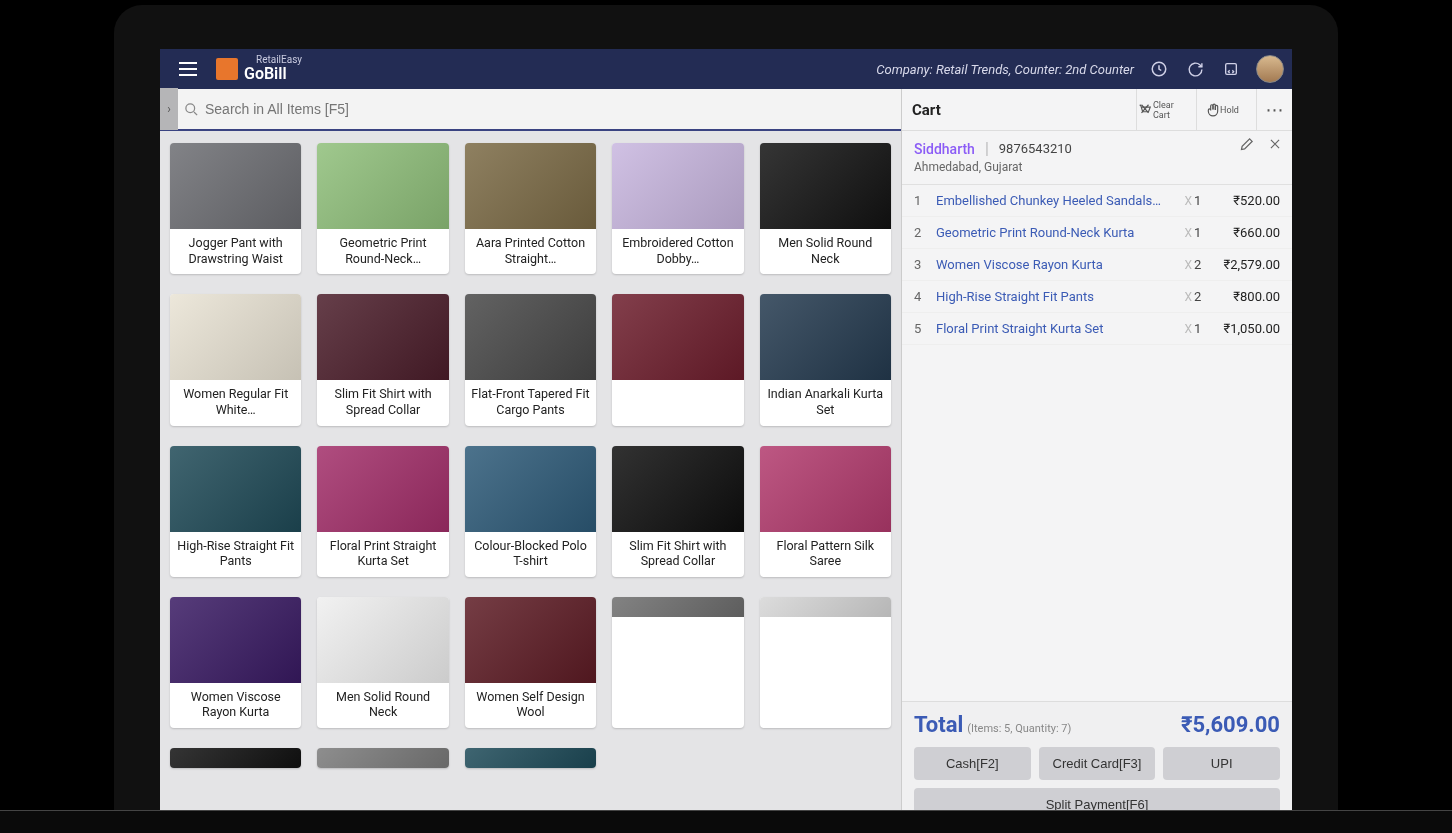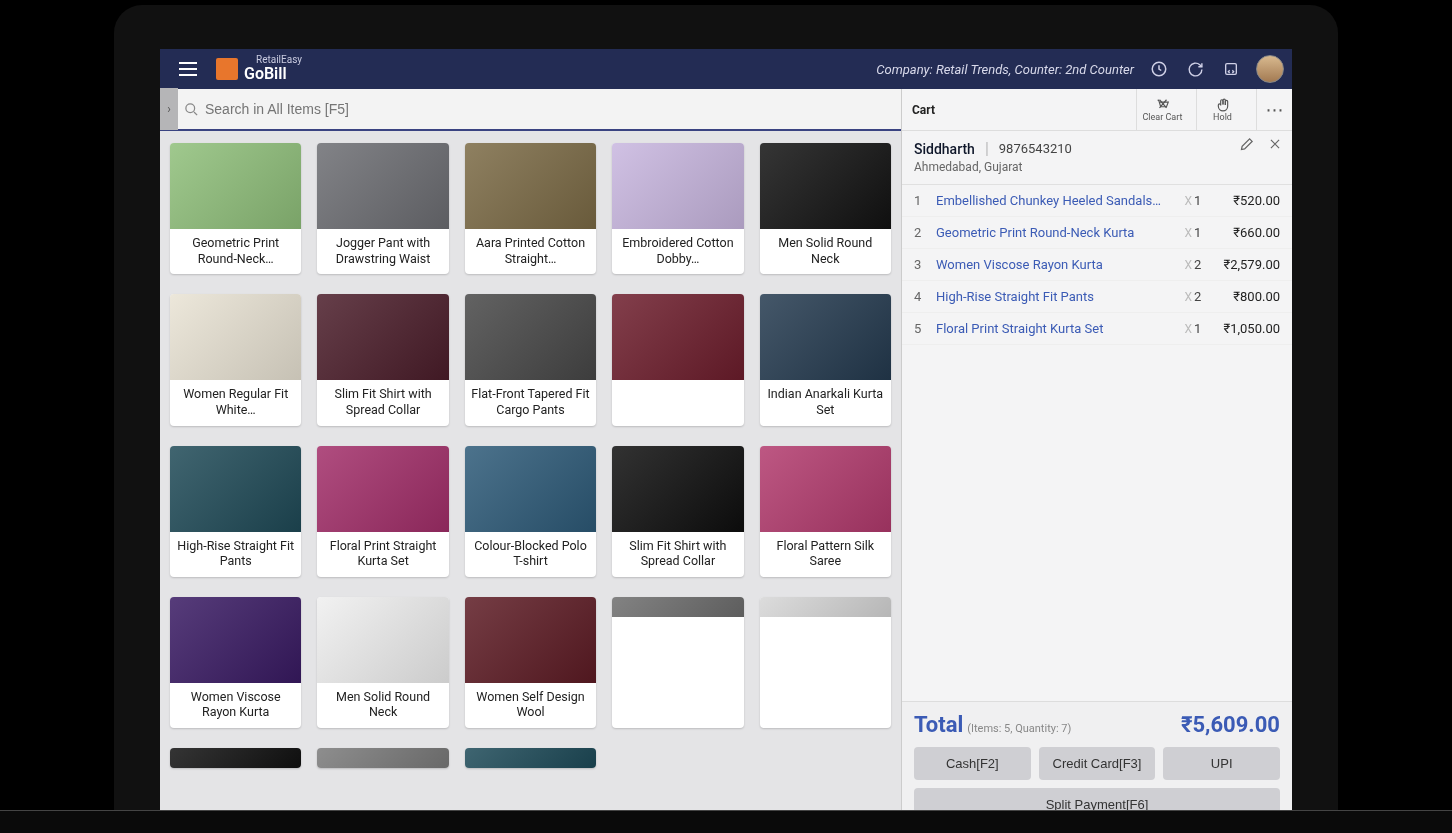--- a/index.html
+++ b/index.html
@@ -128,42 +128,42 @@
 }
 .right { width: 390px; background: #f4f4f5; display: flex; flex-direction: column; }
 .cart-head {
   display: flex;
   align-items: center;
   height: 42px;
   border-bottom: 1px solid #ddd;
   padding-left: 10px;
   gap:8px;
 }
-.cart-title { font-weight: 700; font-size: 12px; color: #222; flex:1; }
+.cart-title { font-weight: 700; font-size: 15px; color: #222; flex:1; }
 .head-action {
   display: flex;
-  flex-direction: column;
+  flex-direction: row;
   align-items: center;
   justify-content: center;
   width: 52px;
   height: 42px;
   border-left: 1px solid #ddd;
   cursor: pointer;
   color:#555;
 }
 .head-action .ic { font-size: 14px; }
 .head-action .lbl { font-size: 9px; }
 .more-btn { width: 36px; height:42px; display:flex;align-items:center;justify-content:center;border-left:1px solid #ddd;cursor:pointer;color:#555;font-size:18px;}
 .customer {
   padding: 8px 12px 10px;
   border-bottom: 1px solid #e0e0e0;
   position: relative;
 }
 .cust-line1 { display: flex; align-items: center; gap: 10px; }
-.cust-name { color: #0f172a; font-weight: 500; font-size: 14px; }
+.cust-name { color: #8b5cf6; font-weight: 500; font-size: 14px; }
 .cust-sep { color: #bbb; }
 .cust-phone { color: #444; font-size: 13px; }
 .cust-addr { color: #666; font-size: 12px; margin-top: 2px; }
 .cust-actions { position: absolute; right: 10px; top: 6px; display: flex; gap: 14px; color:#666; }
 .cust-ic { cursor: pointer; font-size: 15px; }
 .cart-items { flex:1; overflow:auto; }
 .cart-row {
   display: flex;
   align-items: center;
   padding: 8px 12px;
@@ -255,26 +255,26 @@
               <svg width="15" height="15" viewBox="0 0 24 24" fill="none" stroke="currentColor" stroke-width="2">
                   <circle cx="10" cy="10" r="7"></circle>
                   <path d="M21 21l-5-5"></path>
                 </svg>
             </span>
             <input class="search-input" placeholder="Search in All Items [F5]" style="">
           </div>
           <div class="grid-scroll">
             <div class="grid" id="product-grid">
                 <div class="card">
+                  <div class="card-img" style="background-color: rgb(108, 109, 114);"></div>
+                  <div class="card-label">Jogger Pant with Drawstring Waist</div>
+                </div>
+                <div class="card">
                   <div class="card-img" style="background-color: rgb(143, 191, 122);"></div>
                   <div class="card-label">Geometric Print Round-Neck…</div>
-                </div>
-                <div class="card">
-                  <div class="card-img" style="background-color: rgb(108, 109, 114);"></div>
-                  <div class="card-label">Jogger Pant with Drawstring Waist</div>
                 </div>
                 <div class="card">
                   <div class="card-img" style="background-color: rgb(123, 106, 69);"></div>
                   <div class="card-label">Aara Printed Cotton Straight…</div>
                 </div>
                 <div class="card">
                   <div class="card-img" style="background-color: rgb(200, 182, 223);"></div>
                   <div class="card-label">Embroidered Cotton Dobby…</div>
                 </div>
                 <div class="card">

